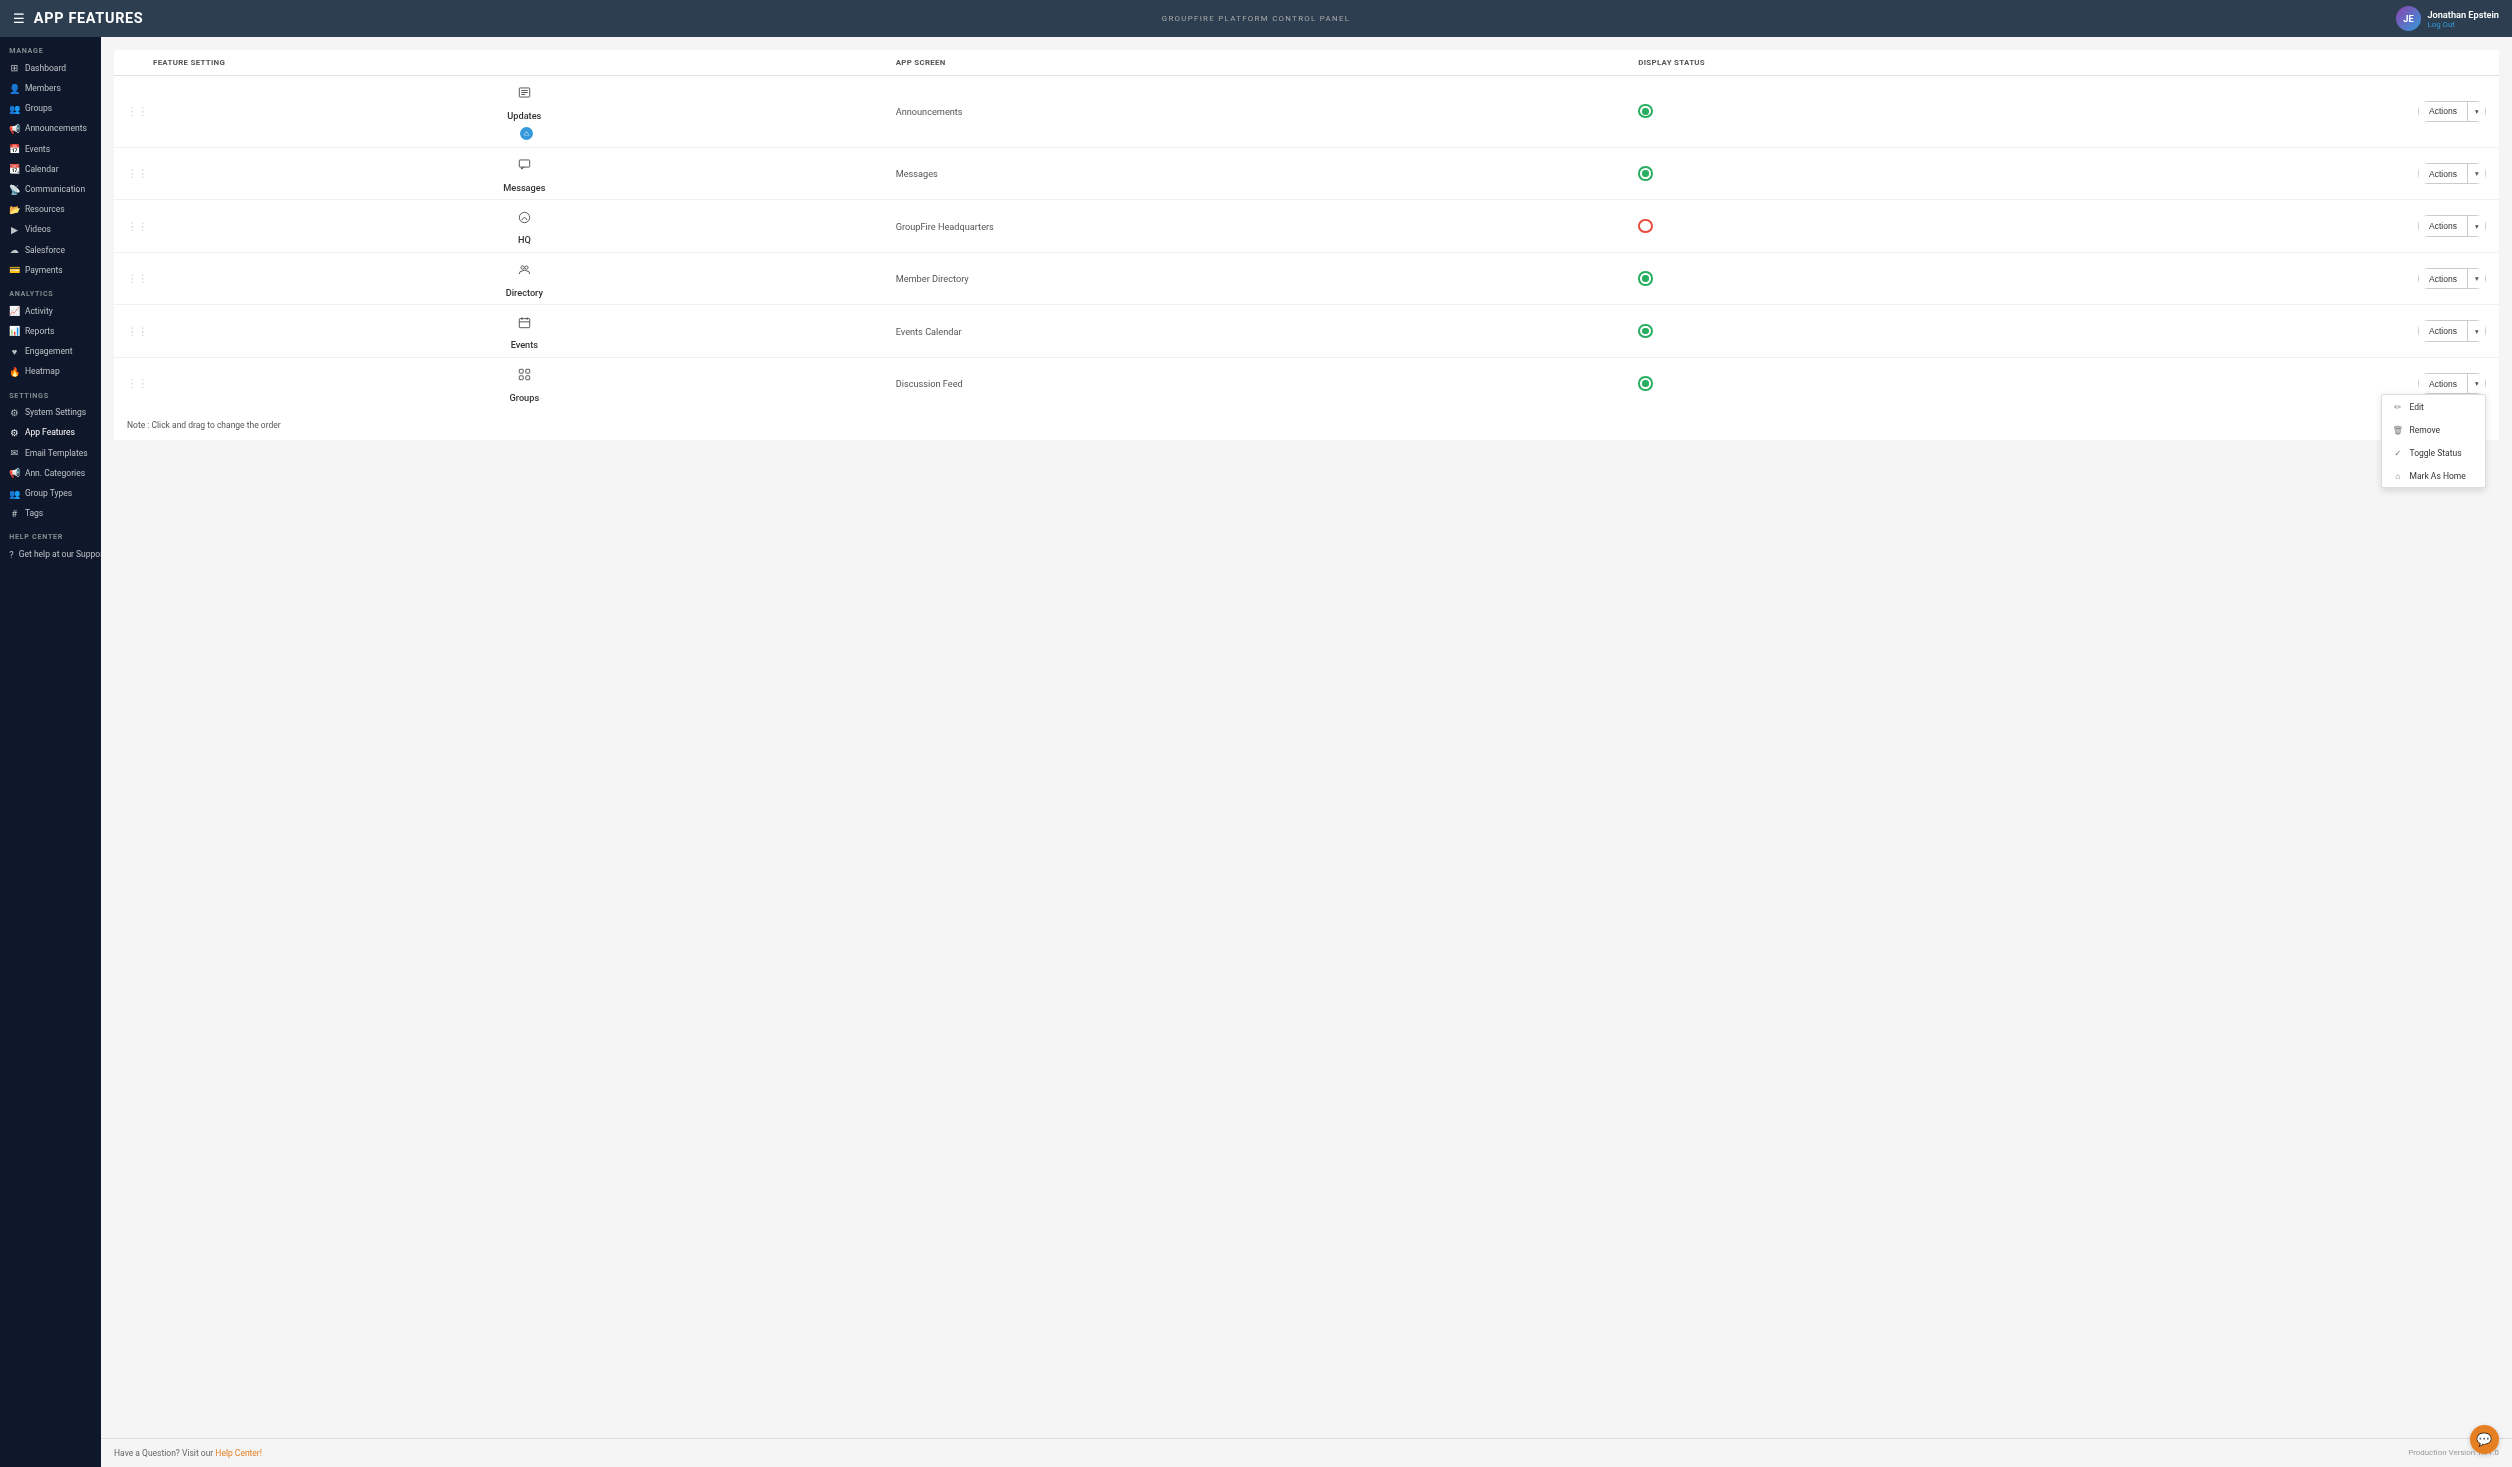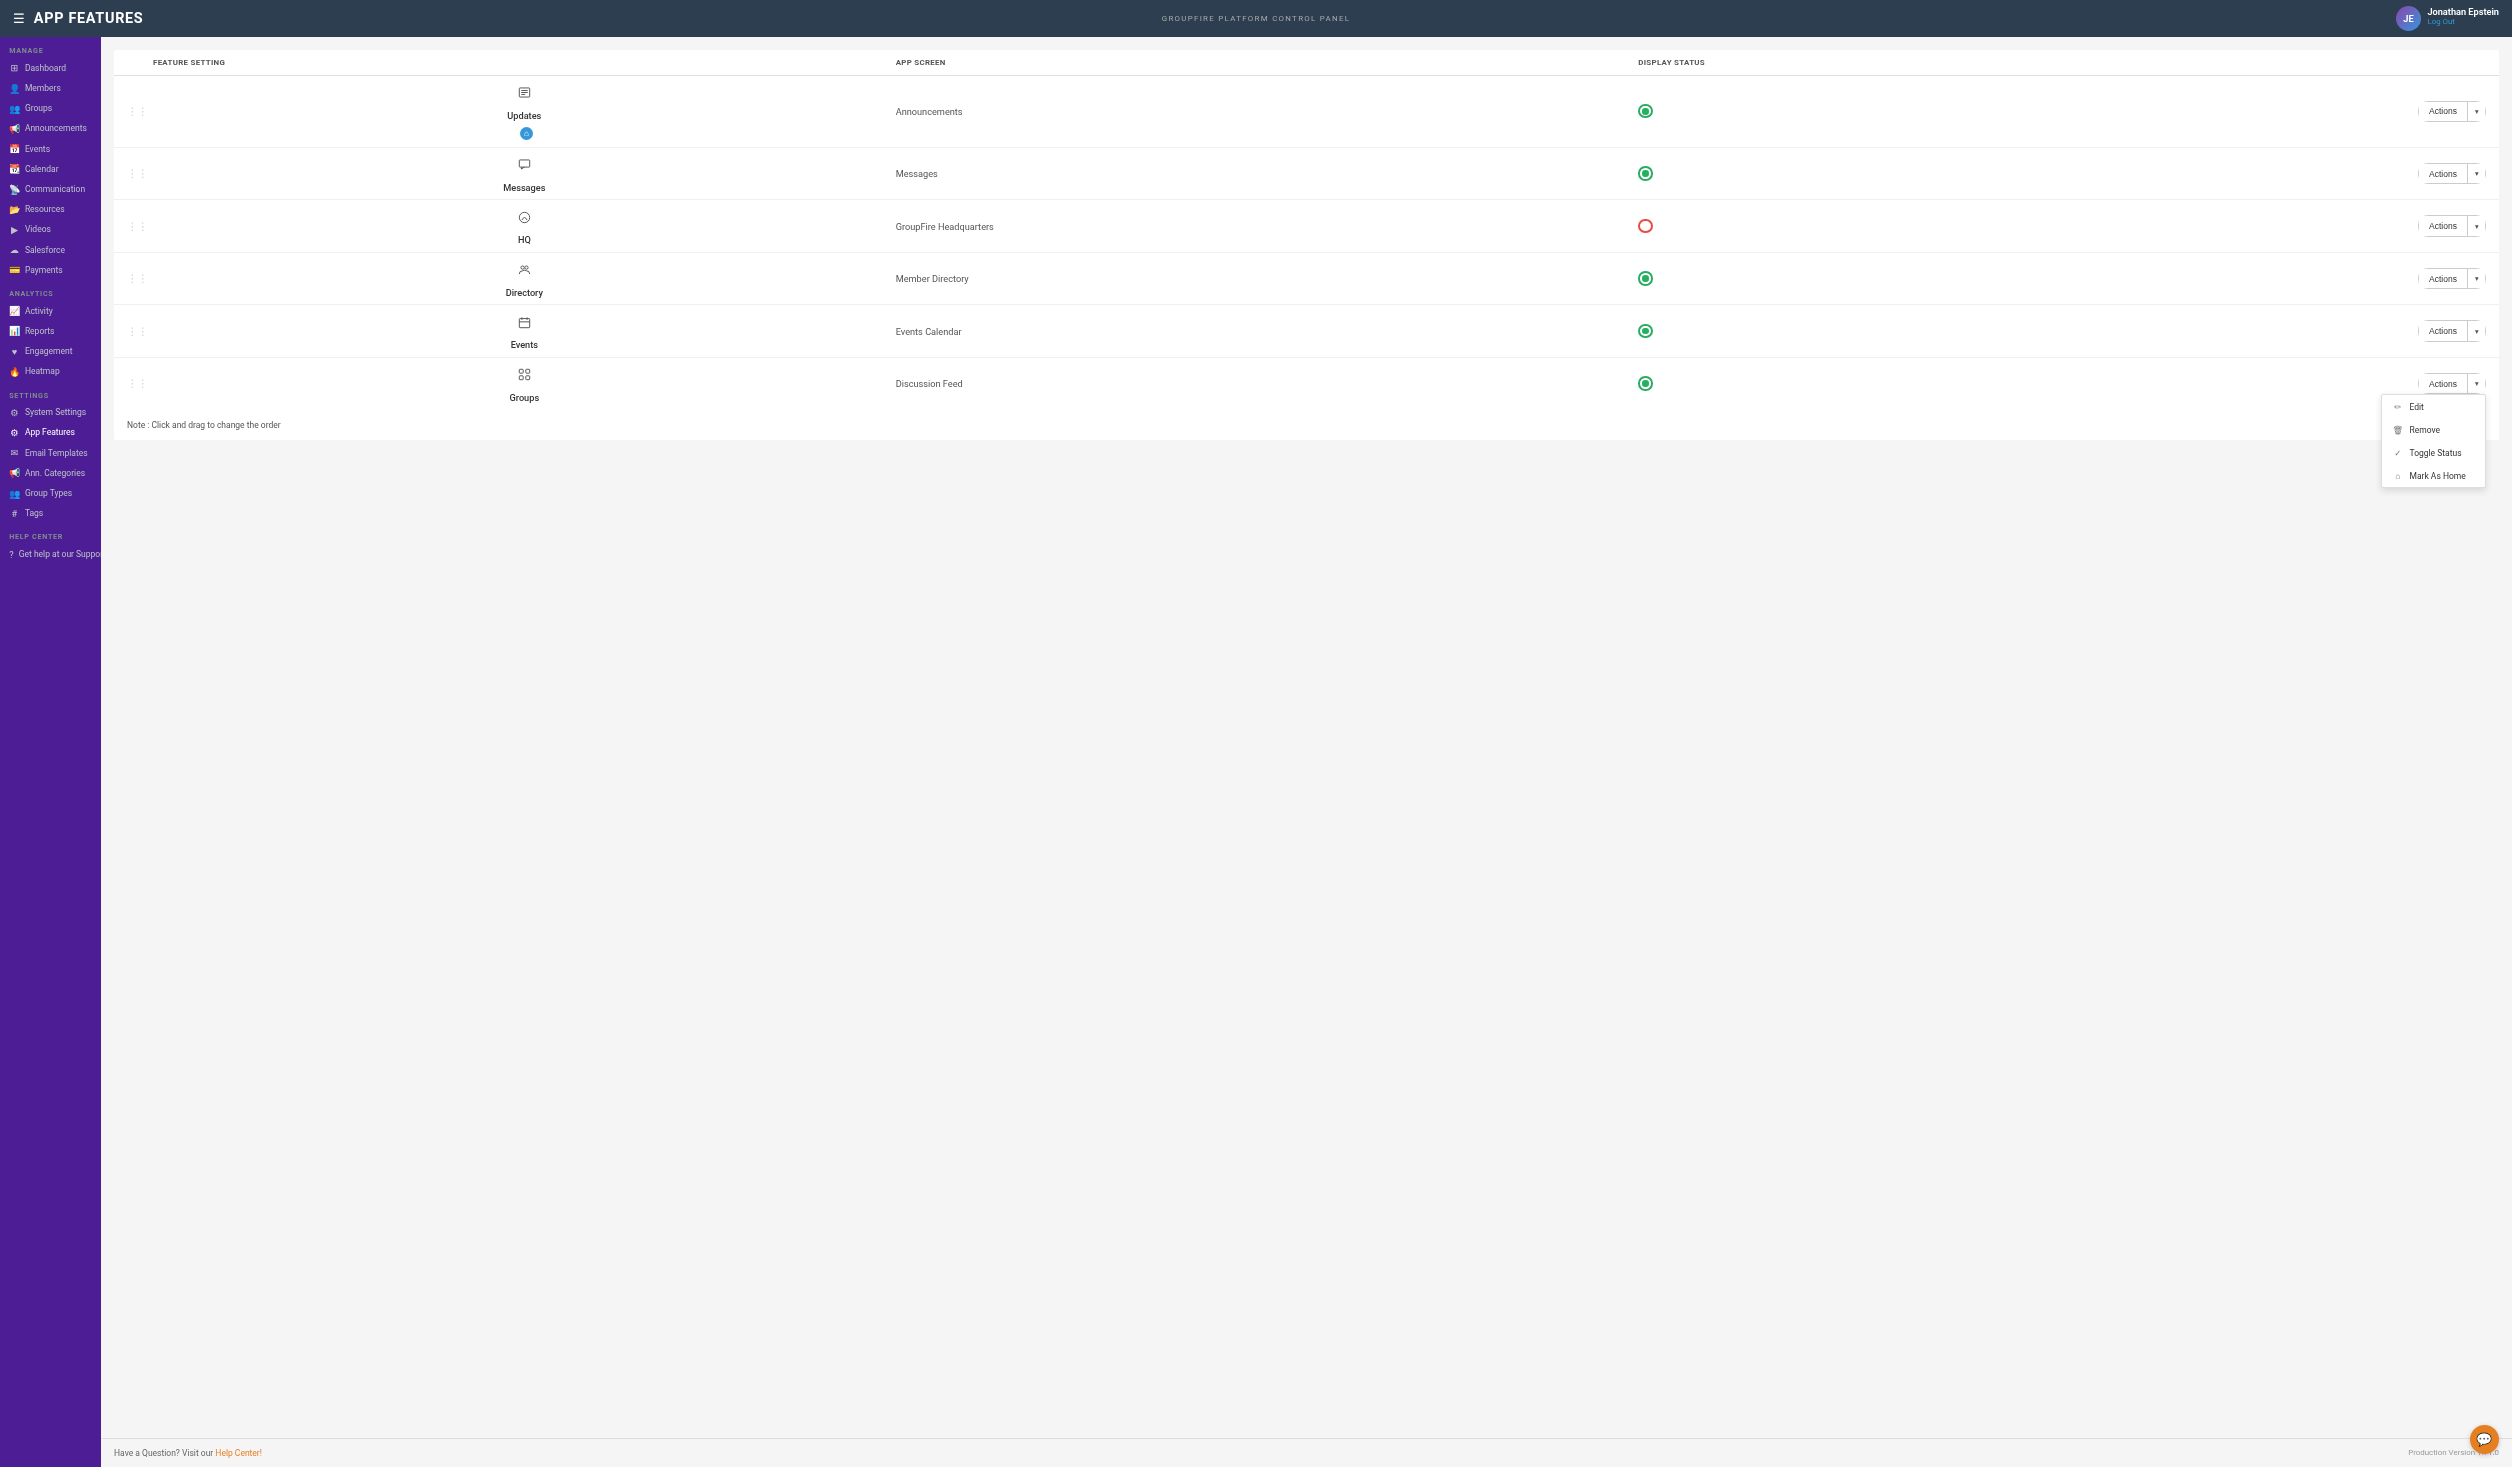--- a/index.html
+++ b/index.html
@@ -11,32 +11,32 @@
       color: white;
       display: flex;
       align-items: center;
       padding: 0 13px;
       height: 37px;
       flex-shrink: 0;
     }
     .top-header .hamburger { font-size: 13px; margin-right: 9.2px; cursor: pointer; }
     .top-header .app-title { font-size: 14.4px; font-weight: 700; letter-spacing: 0.7px; }
     .top-header .center-title { position: absolute; left: 50%; transform: translateX(-50%); font-size: 7.9px; letter-spacing: 1.3px; color: #aaa; text-transform: uppercase; }
-    .top-header .user-area { margin-left: auto; display: flex; gap: 6.5px; }
+    .top-header .user-area { margin-left: auto; display: flex; align-items: center; gap: 6.5px; }
     .top-header .user-info { display: flex; flex-direction: column; }
     .top-header .user-name { font-size: 9.2px; font-weight: 600; }
     .top-header .logout-link { font-size: 7.9px; color: #3498db; cursor: pointer; }
 
     
     .layout { display: flex; flex: 1; }
 
     
     .sidebar {
       width: 101px;
-      background: #4c1d95;
+      background: #0f172a;
       color: #ccc;
       flex-shrink: 0;
       padding-bottom: 13px;
       overflow-y: auto;
     }
     .sidebar-section-label {
       font-size: 7.2px;
       font-weight: 700;
       letter-spacing: 0.7px;
       color: #7f8c8d;

